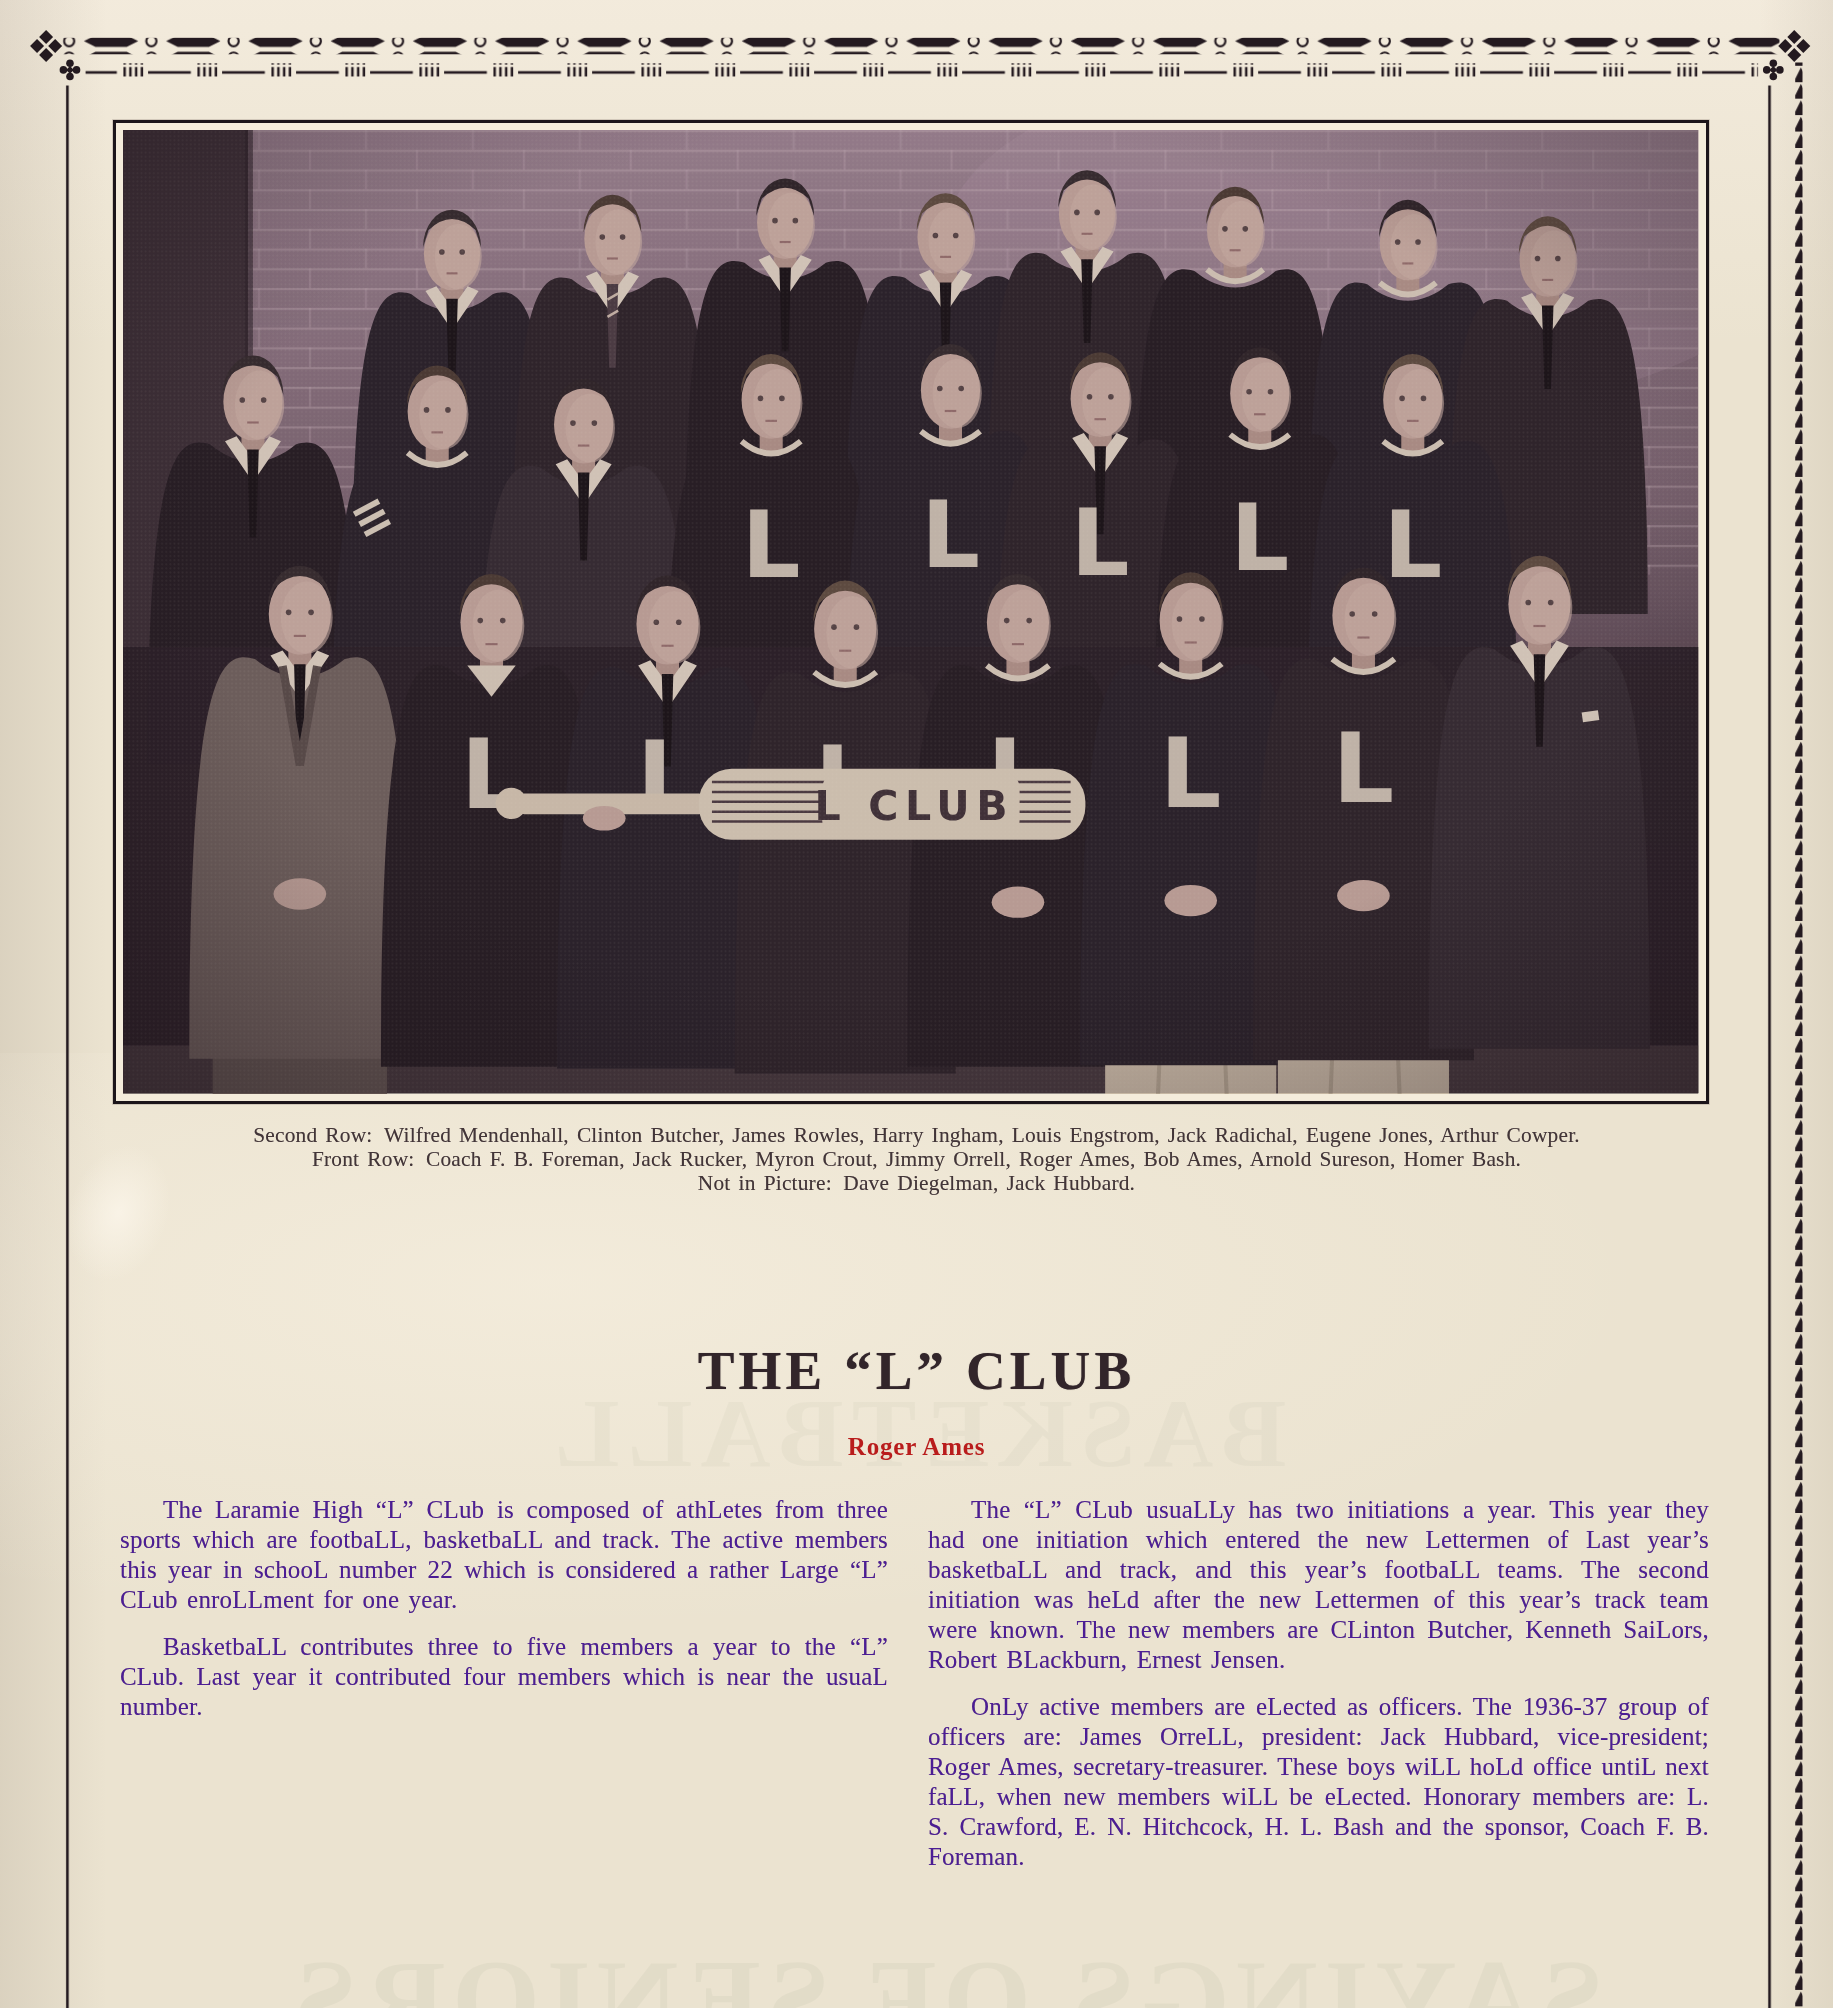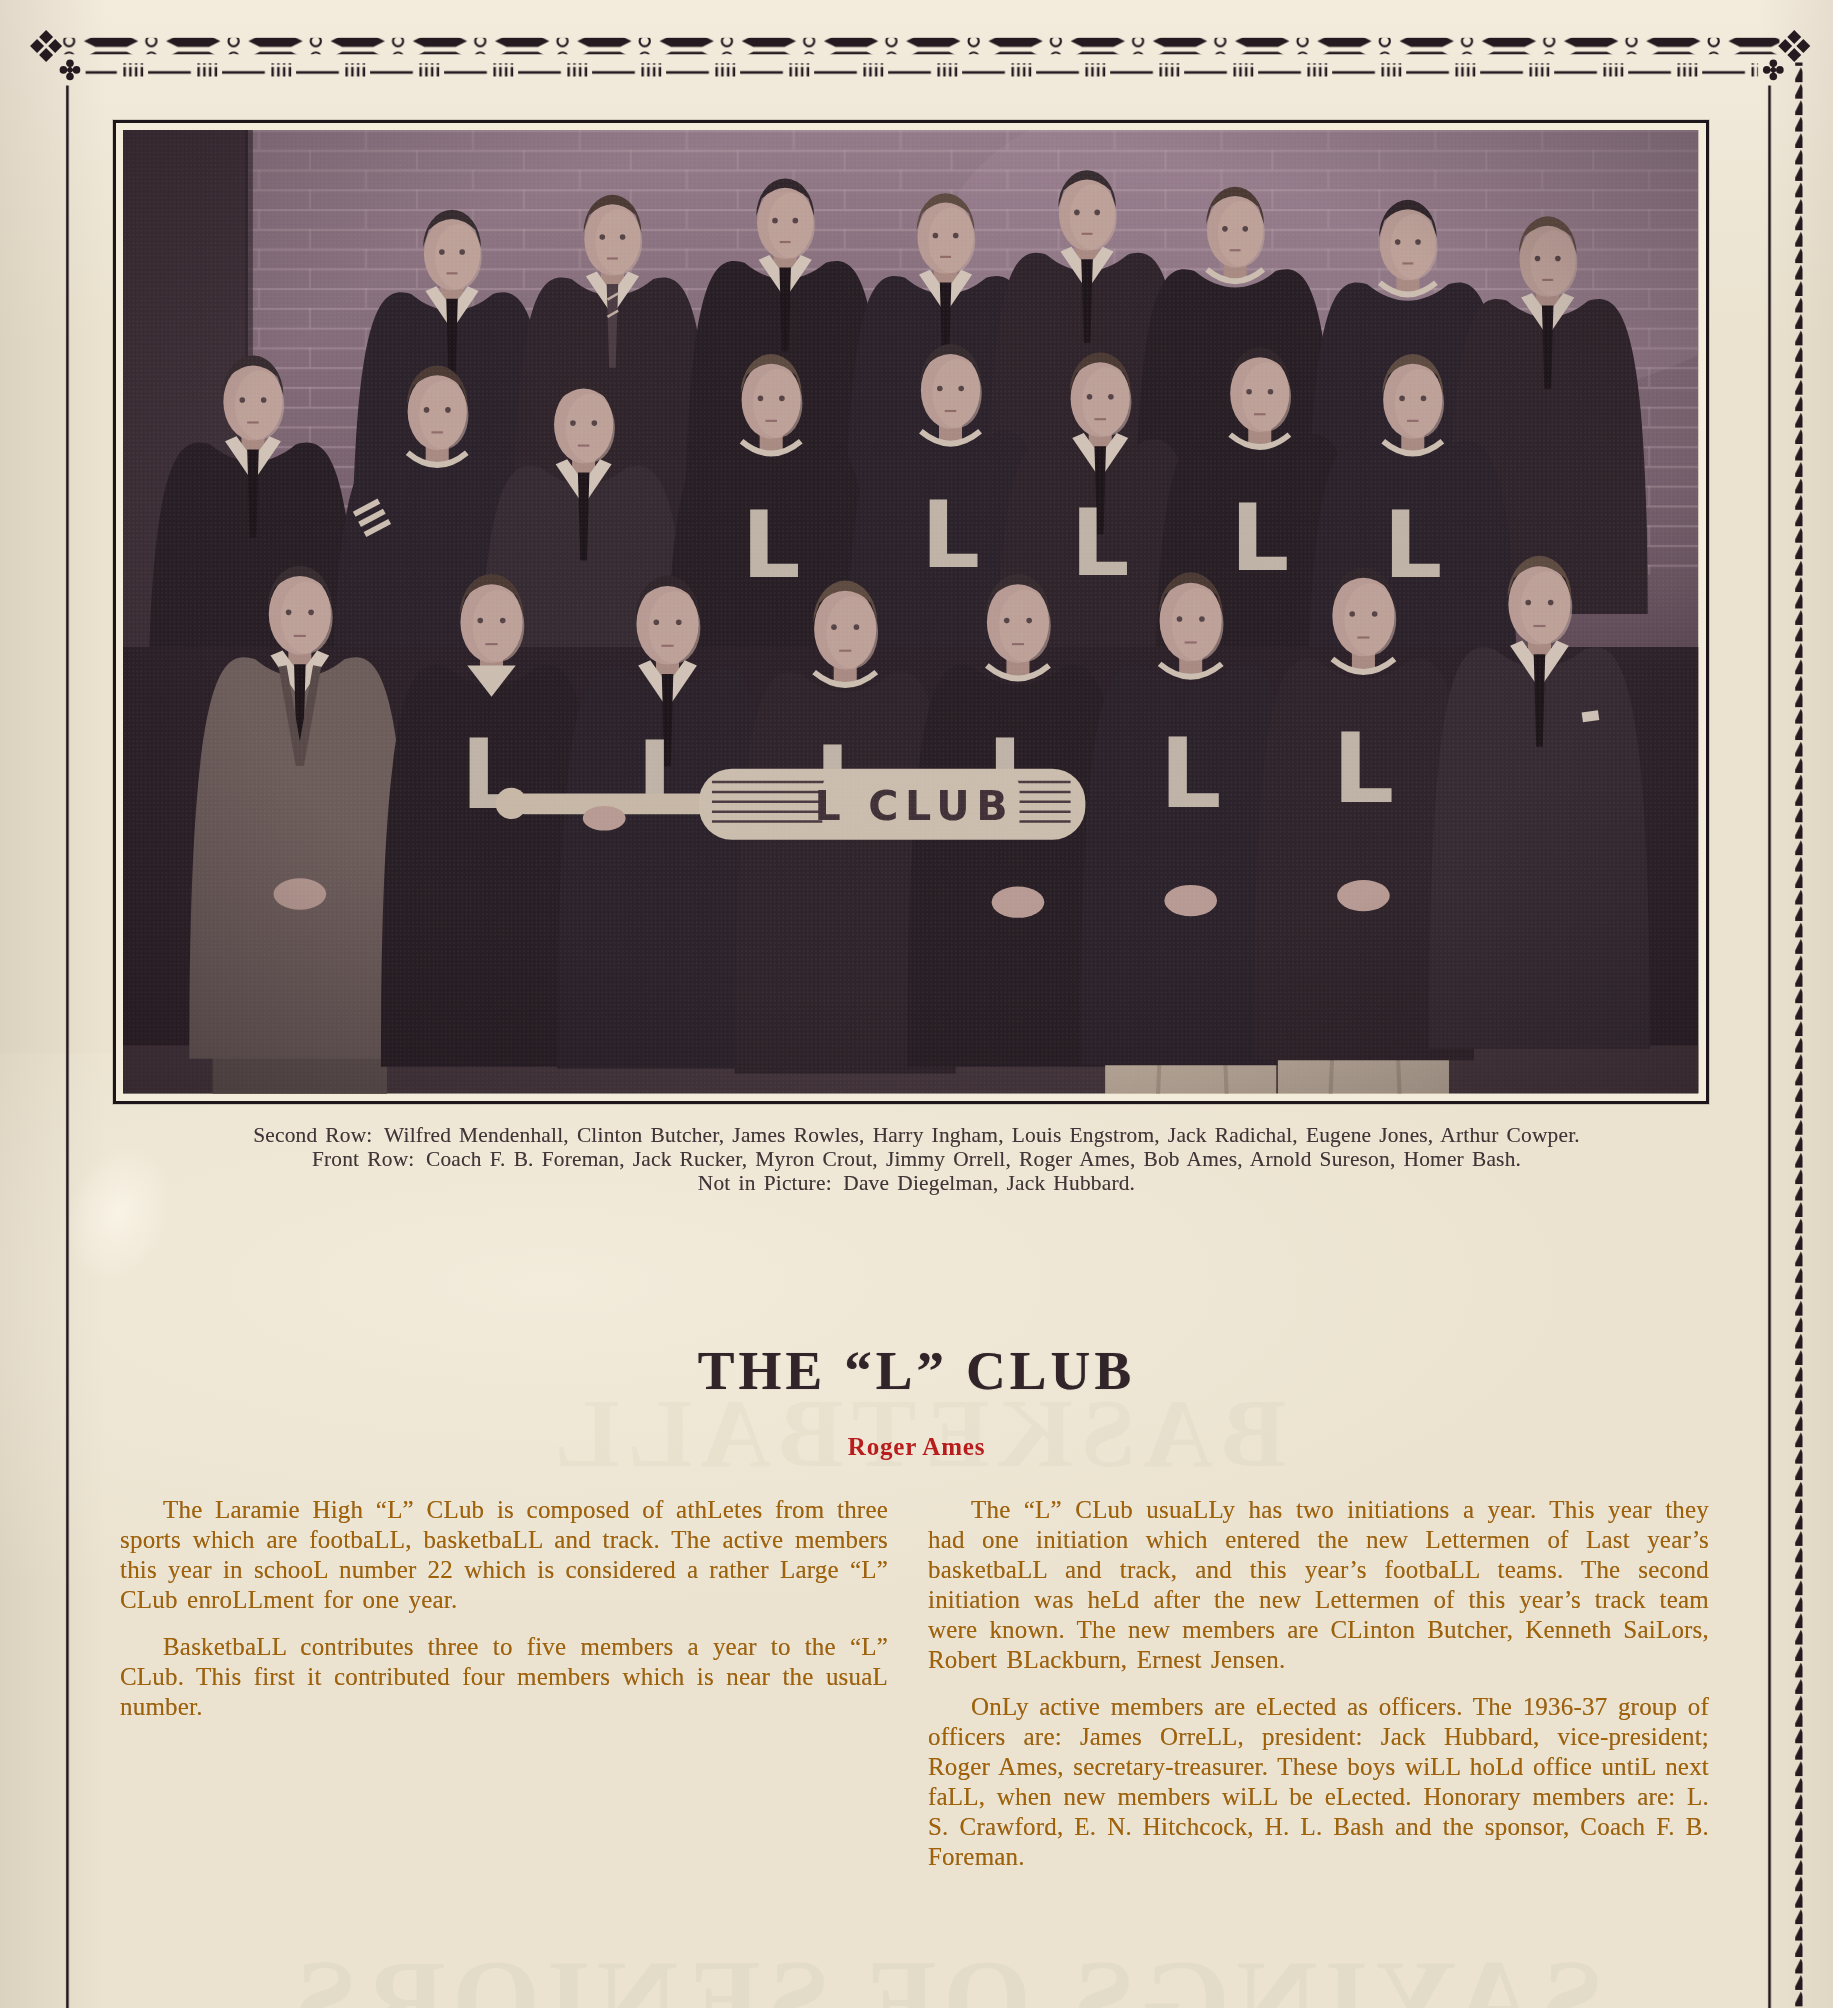--- a/index.html
+++ b/index.html
@@ -61,21 +61,21 @@
     position:absolute;left:0;top:1433px;width:1833px;
     text-align:center;font-size:25px;font-weight:700;
     letter-spacing:0.8px;color:#b91c1c;
   }
 
   
   .col{
     position:absolute;top:1495px;
     font-size:25px;line-height:30px;
     text-align:justify;word-spacing:2.9px;letter-spacing:0.2px;
-    color:#a16207;
+    color:#4c1d95;
     text-shadow:0 0 0.6px rgba(54,42,45,.38);
   }
   .col p{margin:0 0 17.3px 0;text-indent:43px;}
   .col p.noindent{text-indent:0;}
   .col-left{left:120px;width:768px;}
   .col-right{left:928px;width:781px;}
 
   
   .ghost{
     position:absolute;pointer-events:none;
@@ -527,21 +527,21 @@
     <div class="cap-line last">
       <span class="cap-label">Not in Picture:</span><span>Dave Diegelman, Jack Hubbard.</span>
     </div>
   </div>
 
   <div class="title">THE “L” CLUB</div>
   <div class="byline">Roger Ames</div>
 
   <div class="col col-left">
     <p>The Laramie High “L” CLub is composed of athLetes from three sports which are footbaLL, basketbaLL and track.  The active members this year in schooL number 22 which is considered a rather Large “L” CLub enroLLment for one year.</p>
-    <p>BasketbaLL contributes three to five members a year to the “L” CLub.  This first it contributed four members which is near the usuaL number.</p>
+    <p>BasketbaLL contributes three to five members a year to the “L” CLub.  Last year it contributed four members which is near the usuaL number.</p>
   </div>
   <div class="col col-right">
     <p>The “L” CLub usuaLLy has two initiations a year. This year they had one initiation which entered the new Lettermen of Last year’s basketbaLL and track, and this year’s footbaLL teams.  The second initiation was heLd after the new Lettermen of this year’s track team were known.  The new members are CLinton Butcher, Kenneth SaiLors, Robert BLackburn, Ernest Jensen.</p>
     <p>OnLy active members are eLected as officers.  The 1936-37 group of officers are:  James OrreLL, president:  Jack Hubbard, vice-president;  Roger Ames, secretary-treasurer.  These boys wiLL hoLd office untiL next faLL, when new members wiLL be eLected.  Honorary members are:  L. S. Crawford, E. N. Hitchcock, H. L. Bash and the sponsor, Coach F. B. Foreman.</p>
   </div>
 
 </div>
 
 
 </body></html>

